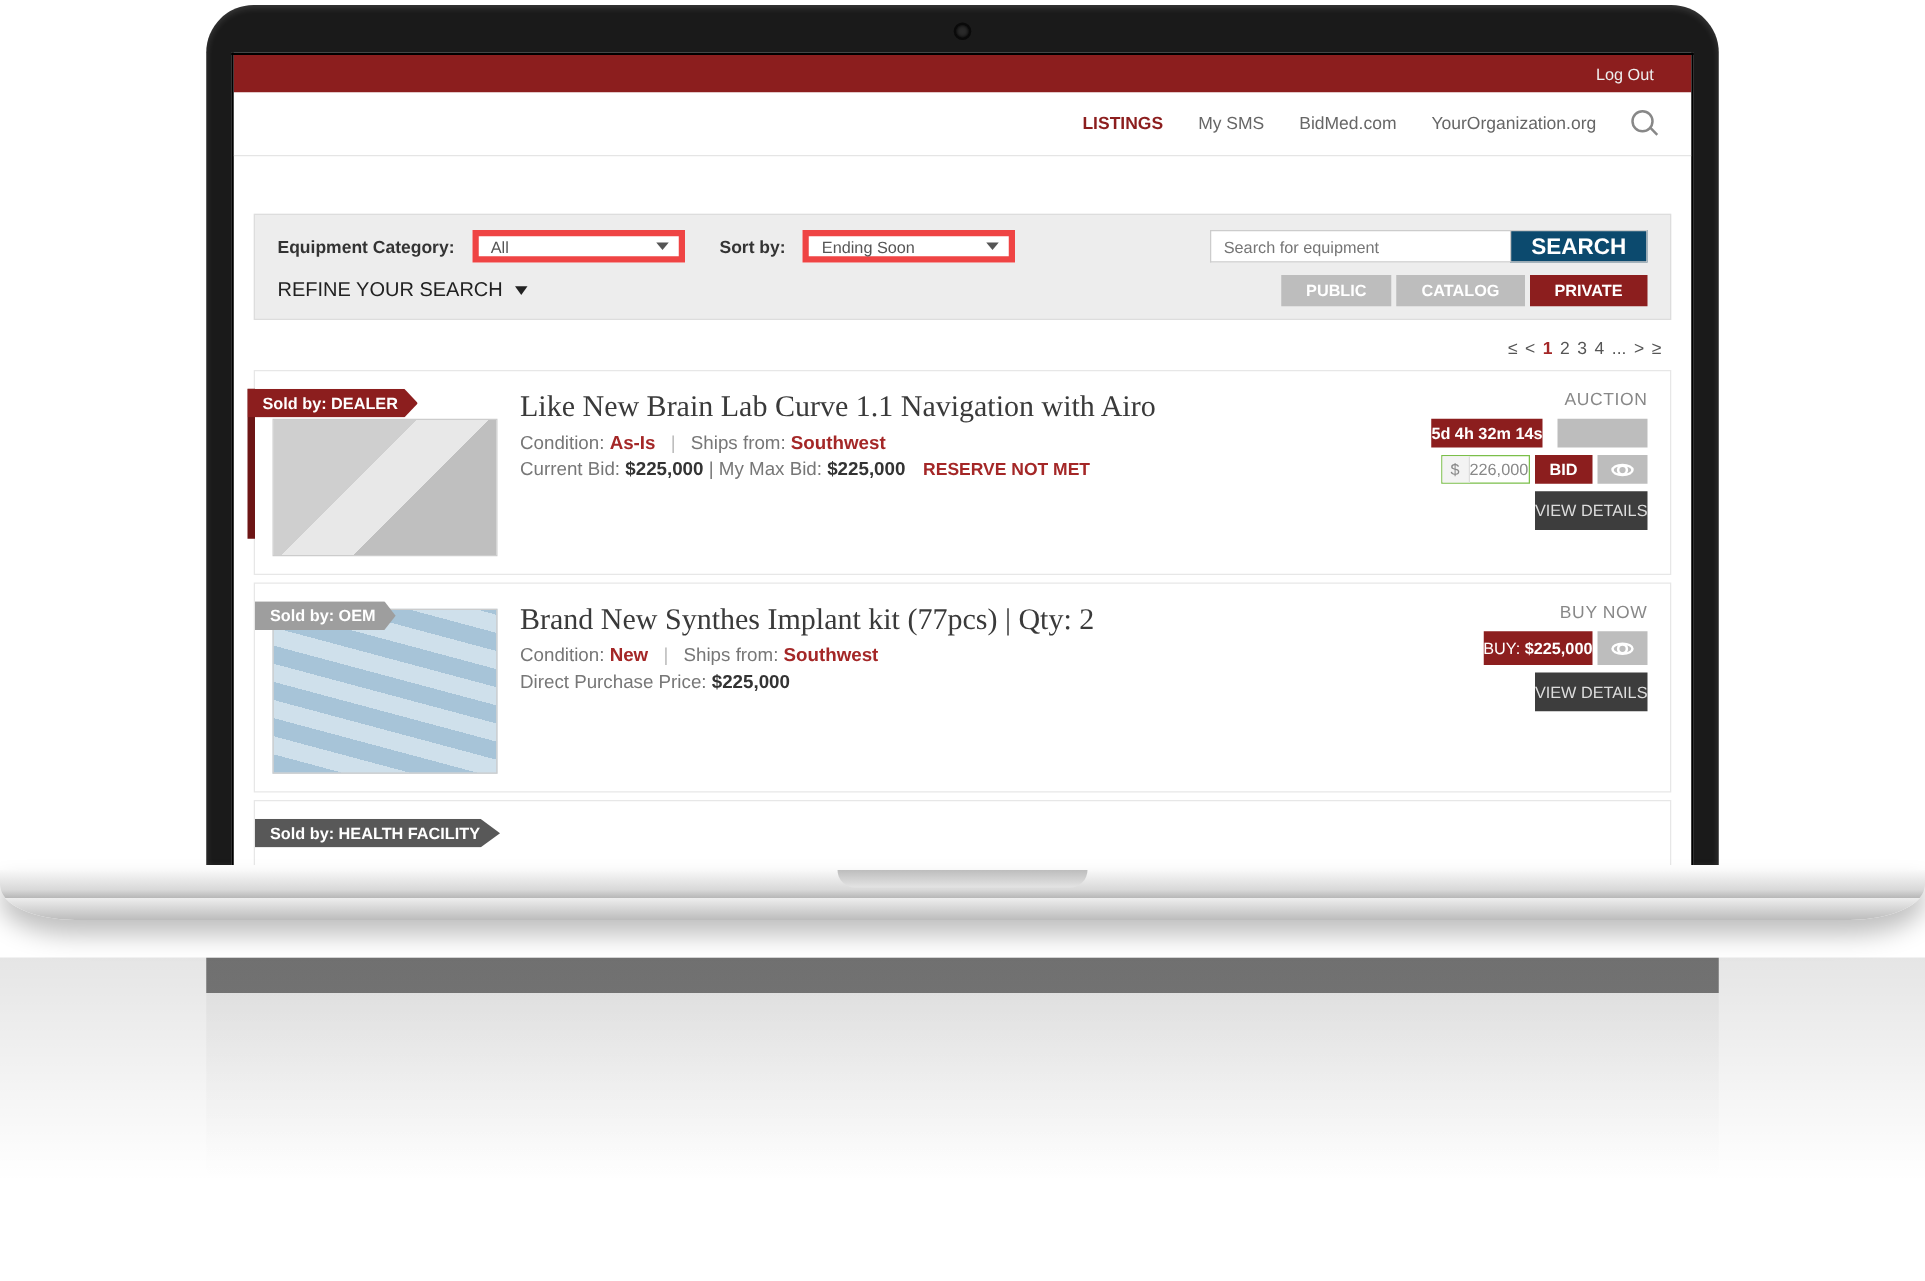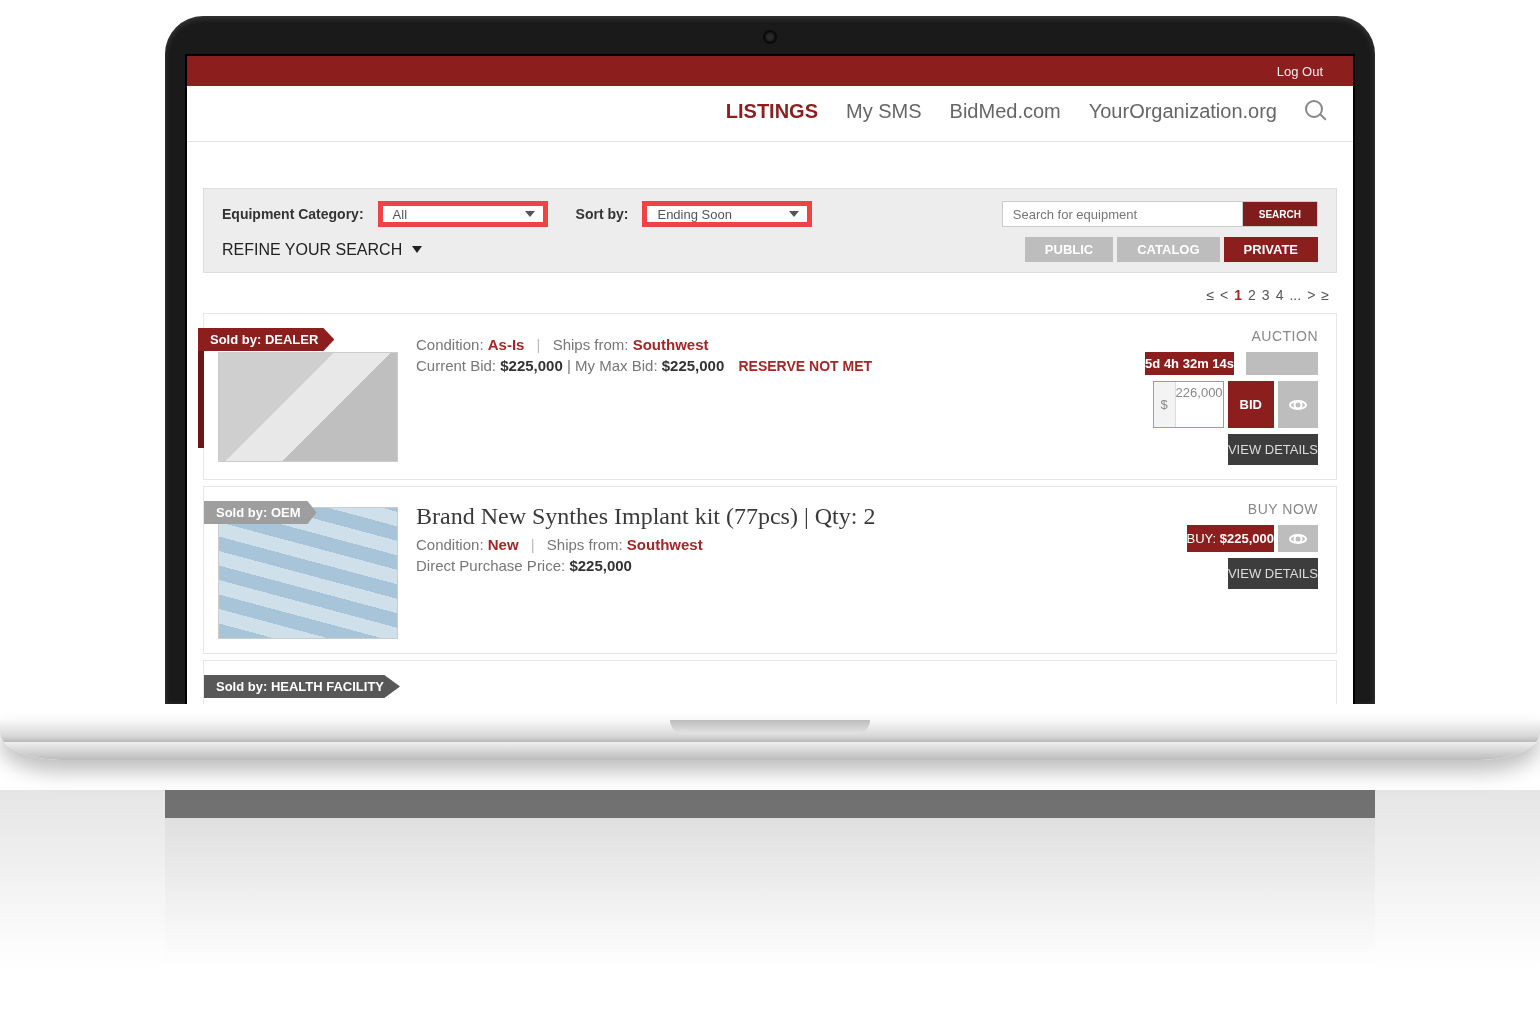--- a/index.html
+++ b/index.html
@@ -1,21 +1,21 @@
 <!DOCTYPE html>
 <html><head>
 <meta charset="utf-8">
 <style>
 * { box-sizing: border-box; margin: 0; padding: 0; }
 body { font-family: "Segoe UI", Arial, sans-serif; background: #fff; width: 1540px; }
 
 
 .laptop-wrap { width: 1540px; padding-top: 0; position: relative; }
 .laptop {
-  width: 1210px; margin: 16px auto; background: #1a1a1a; border-radius: 38px 38px 0 0;
+  width: 1210px; margin: 4px auto; background: #1a1a1a; border-radius: 38px 38px 0 0;
   padding: 38px 20px 0 20px; position: relative;
   box-shadow: inset 0 2px 6px rgba(255,255,255,0.15);
 }
 .laptop-camera {
   position:absolute; top:16px; left:50%; transform:translateX(-50%);
   width:10px; height:10px; border-radius:50%; background:#2a2a2a;
   box-shadow: inset 0 0 3px #000, 0 0 0 2px #0a0a0a;
 }
 .screen {
   width: 100%; height: 650px; background:#fff; overflow:hidden; position:relative;
@@ -47,35 +47,35 @@
 
 
 .topbar { background:#8c1e1e; height:30px; display:flex; justify-content:flex-end; align-items:center; padding-right:30px; color:#eee; font-size:13px; }
 
 
 .header { background:#fff; display:flex; align-items:center; padding:14px 30px 18px; border-bottom:1px solid #e5e5e5; }
 .logo { display:flex; align-items:center; gap:10px; }
 .brand1 { color:#8c1e1e; font-weight:700; font-size:26px; font-family: Georgia, serif;}
 .brand-sep{ color:#bbb; font-size:28px; font-weight:300;}
 .brand2 { color:#555; font-size:24px; font-weight:400;}
-.nav { margin-left:auto; display:flex; align-items:flex-start; gap:28px; font-size:20px;}
+.nav { margin-left:auto; display:flex; align-items:flex-end; gap:28px; font-size:14px;}
 .nav a { color:#666; text-decoration:none; cursor:pointer;}
 .nav .active { color:#8c1e1e; font-weight:700;}
 .search-icon-circle{ width:18px;height:18px;border:2px solid #888;border-radius:50%;position:relative;}
 .search-icon-circle::after{content:"";position:absolute;width:8px;height:2px;background:#888;right:-6px;bottom:-2px;transform:rotate(45deg);}
 
 
 .filterbar { background:#ededed; border:1px solid #ddd; margin:46px 16px 0; padding:12px 18px 10px; }
 .filter-row1{ display:flex; align-items:center; gap:14px;}
 .lbl{ font-weight:700; color:#333; font-size:14px;}
 .select{ background:#fff; border:5px solid #ef4444; height:26px; padding:0 26px 0 10px; font-size:13px; color:#555; position:relative; min-width:170px; display:inline-flex; align-items:center; cursor:pointer;}
 .select .caret{position:absolute;right:8px;top:50%;transform:translateY(-50%);width:0;height:0;border-left:5px solid transparent;border-right:5px solid transparent;border-top:6px solid #555;}
 .search-wrap{ margin-left:auto; display:flex;}
 .search-input{ width:240px; height:26px; border:1px solid #ccc; border-right:none; padding:0 10px; font-size:13px;}
-.search-btn{ height:26px; padding:0 16px; background:#7f1d1d; border:1px solid #ccc; color:#fff; font-weight:700; font-size:10px; cursor:pointer;}
+.search-btn{ height:26px; padding:0 16px; background:#0c4a6e; border:1px solid #ccc; color:#fff; font-weight:700; font-size:18px; cursor:pointer;}
 
 .filter-row2{ display:flex; align-items:center; margin-top:10px;}
 .refine{ font-weight:400; color:#222; font-size:16px; display:flex; align-items:center; gap:10px; cursor:pointer;}
 .refine .caret2{width:0;height:0;border-left:5px solid transparent;border-right:5px solid transparent;border-top:7px solid #222;}
 .tabs{ margin-left:auto; display:flex; gap:4px;}
 .tab{ padding:5px 20px; background:#bdbdbd; color:#fff; font-size:13px; font-weight:700; cursor:pointer;}
 .tab.active{ background:#8c1e1e;}
 
 
 .pagination{ display:flex; justify-content:flex-end; gap:6px; padding:14px 24px 10px 0;font-size:14px;color:#555;}
@@ -111,21 +111,21 @@
 
 .actions{ width:210px; flex-shrink:0; display:flex; flex-direction:column; gap:6px; align-items:flex-end;}
 .sale-type{ text-align:right; color:#888; font-size:14px; letter-spacing:.5px; margin-bottom:2px;}
 .timer{ display:flex;gap:12px;}
 .timer-left{ flex:1; background:#8c1e1e; color:#fff; font-size:13px; font-weight:700; text-align:center; padding:4px 0;}
 .timer-right{ width:72px; background:#bdbdbd;}
 .bid-row{ display:flex; gap:4px;}
 .bid-amt{ flex:1; display:flex; border:1px solid #7bbf4a;}
 .dollar{ width:22px; background:#f3f3f3; border-right:1px solid #ddd; color:#888; display:flex;align-items:center;justify-content:center; font-size:13px;}
 .bid-input{ flex:1; text-align:center; color:#888; font-size:13px; padding:3px 0;}
-.bid-btn{ background:#8c1e1e; color:#fff; font-weight:700; padding:16px 12px; font-size:13px; cursor:pointer;}
+.bid-btn{ background:#8c1e1e; color:#fff; font-weight:700; padding:4px 12px; font-size:13px; cursor:pointer;}
 .eye-btn{ width:40px; background:#bdbdbd; display:flex; align-items:center; justify-content:center; cursor:pointer;}
 .eye{ width:18px; height:10px; border:2px solid #fff; border-radius:50%; position:relative;}
 .eye::after{content:"";position:absolute;width:5px;height:5px;border:2px solid #fff;border-radius:50%;top:50%;left:50%;transform:translate(-50%,-50%);}
 .view-btn{ background:#3d3d3d; color:#ddd; text-align:center; padding:8px 0; font-size:13px; cursor:pointer;}
 .buy-row{ display:flex; gap:4px;}
 .buy-btn{ flex:1; background:#8c1e1e; color:#fff; text-align:center; padding:6px 0; font-size:13px; cursor:pointer;}
 
 </style>
 </head>
 <body>
@@ -191,20 +191,21 @@
         <span>≥</span>
       </div>
 
       <div class="listings">
 
         <div class="card">
           <div class="rb-dealer-bar"></div>
           <div class="sold-ribbon rb-dealer">Sold by: DEALER</div>
           <div class="thumb dealer"></div>
           <div class="info">
+            <div class="title">Like New Brain Lab Curve 1.1 Navigation with Airo</div>
             <div class="meta">
               <span>Condition:</span>
               <span class="accent">As-Is</span>
               <span class="divider">|</span>
               <span>Ships from:</span>
               <span class="accent">Southwest</span>
             </div>
             <div class="meta2">
               <span>Current Bid:</span>
               <b>$225,000</b>

